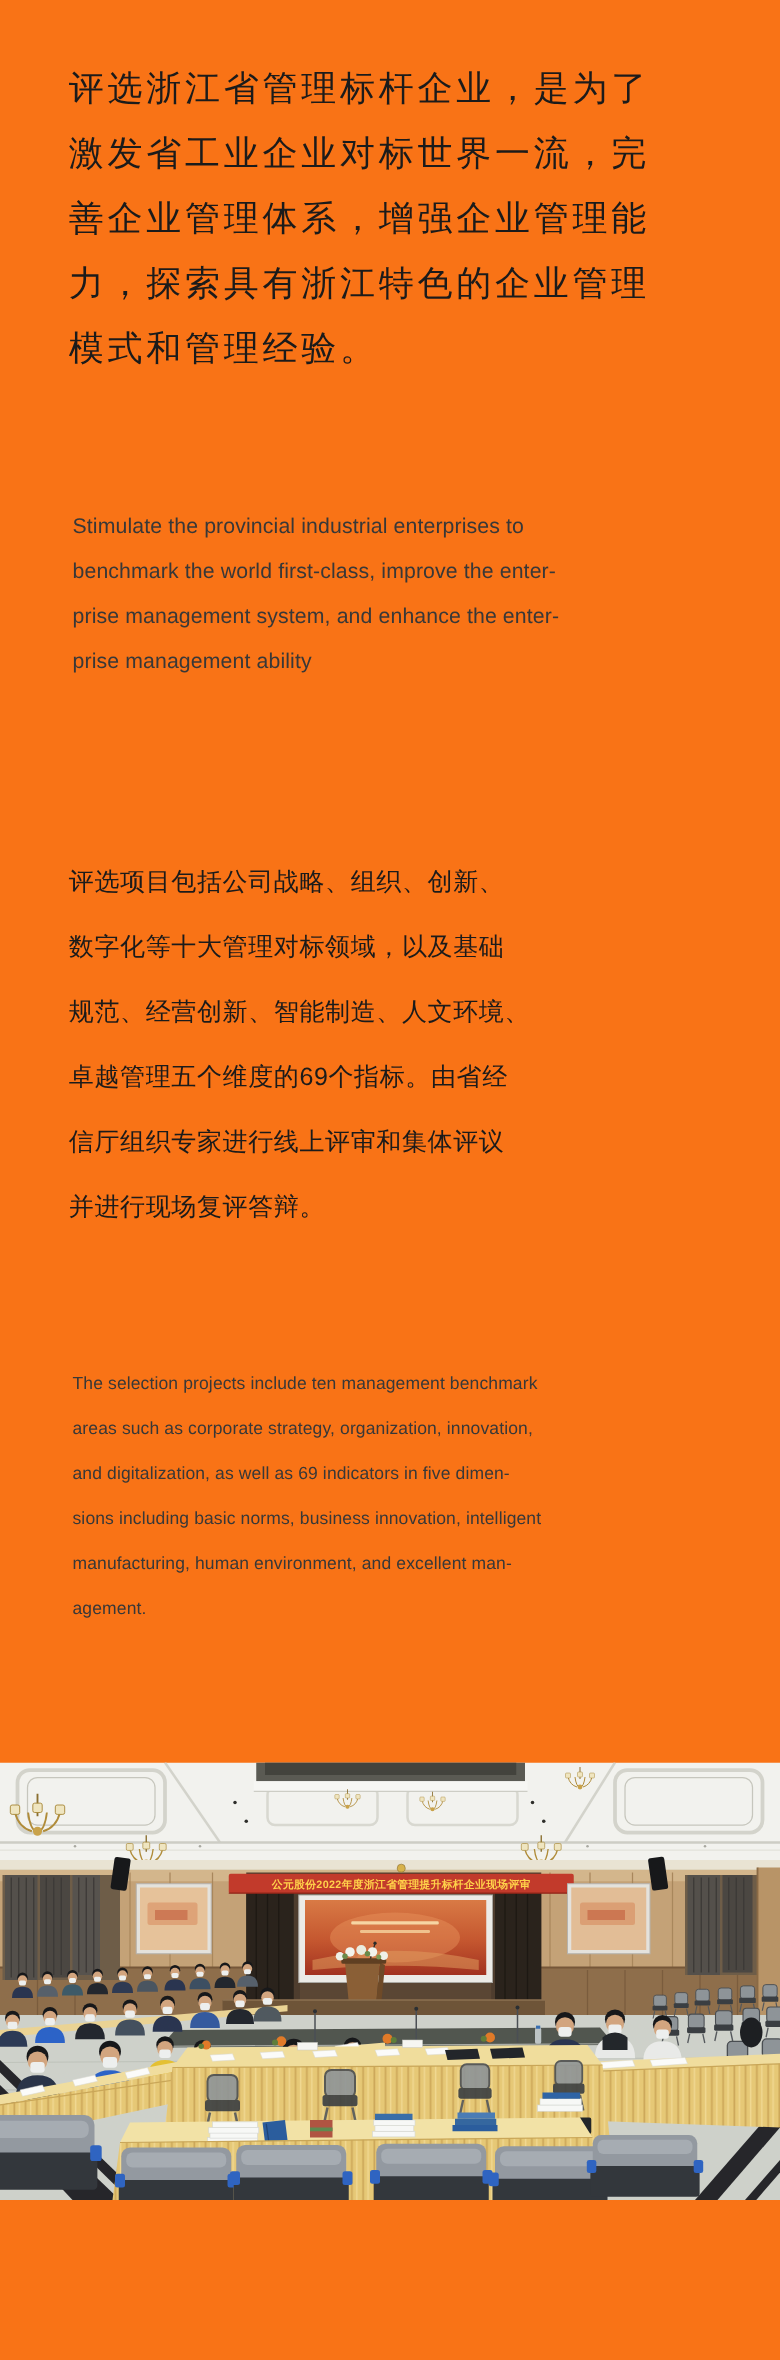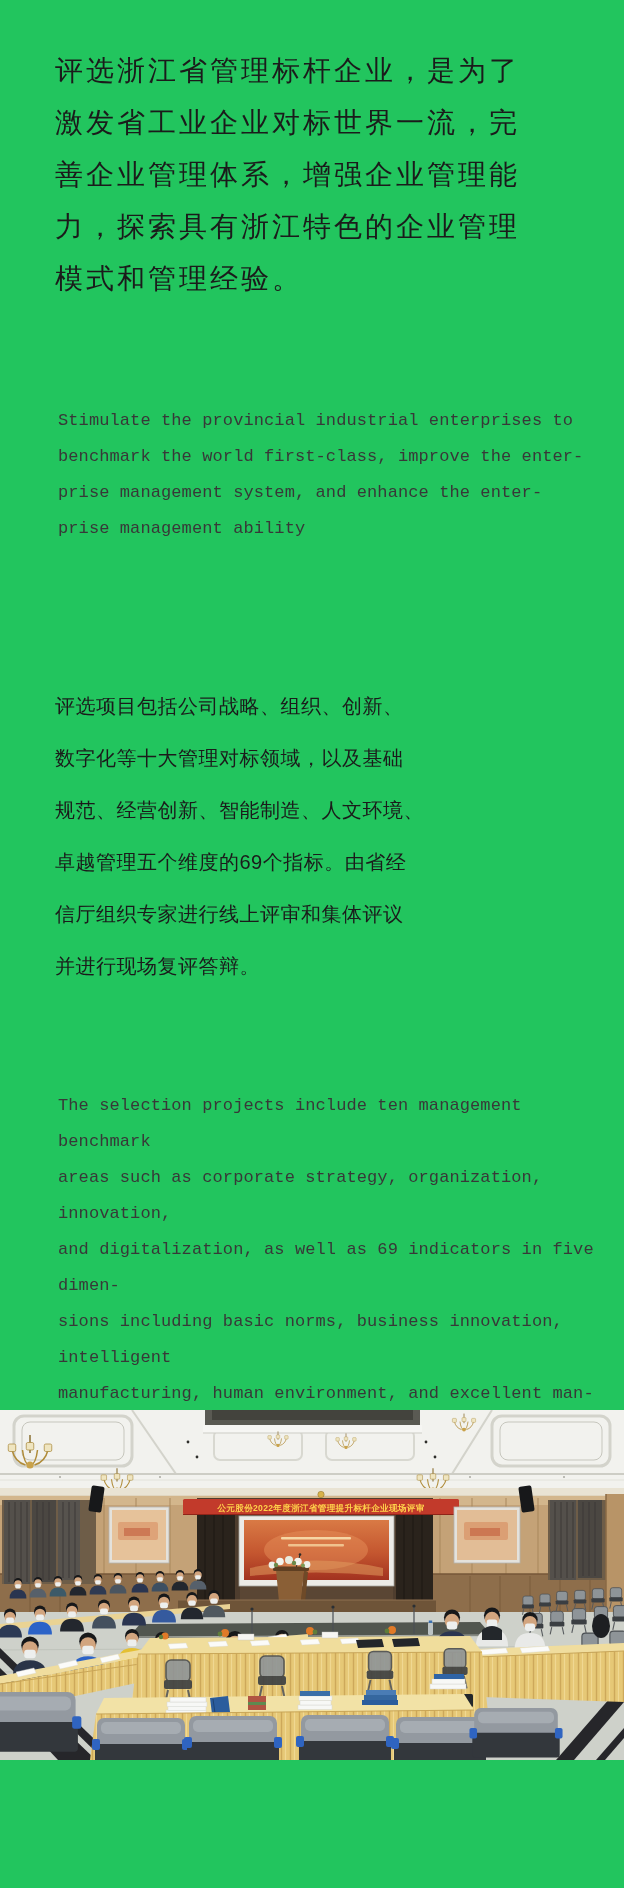--- a/index.html
+++ b/index.html
@@ -1,24 +1,24 @@
 <!DOCTYPE html>
 <html><head>
 <meta charset="utf-8">
 <style>
   html,body{margin:0;padding:0;background:#ffffff;}
-  .page{position:relative;width:624px;height:1888px;background:#22c55e;overflow:hidden;
+  .page{position:relative;width:624px;height:1888px;background:#f97316;overflow:hidden;
         font-family:"Liberation Sans",sans-serif;}
   .para{position:absolute;margin:0;white-space:pre-line;}
   .zh{color:#1b1b1b;font-weight:400;}
   .zh1{left:55px;top:45px;width:540px;font-size:28px;line-height:52px;letter-spacing:3px;}
   .zh2{left:55px;top:680px;width:545px;font-size:20px;line-height:52px;letter-spacing:0.5px;}
-  .en{color:#383838;font-family:Liberation Mono, monospace;}
+  .en{color:#383838;}
   .en1{left:58px;top:403px;width:540px;font-size:17px;line-height:36px;letter-spacing:0.1px;}
-  .en2{left:58px;top:1088px;width:545px;font-size:17px;line-height:36px;letter-spacing:0.1px;}
+  .en2{left:58px;top:1088px;width:545px;font-size:14px;line-height:36px;letter-spacing:0.1px;}
   .photo{position:absolute;left:0;top:1410px;width:624px;height:262px;}
   .photo svg{display:block;}
 </style>
 </head>
 <body>
 
 <div class="page">
 
   <p class="para zh zh1">评选浙江省管理标杆企业，是为了
 激发省工业企业对标世界一流，完

